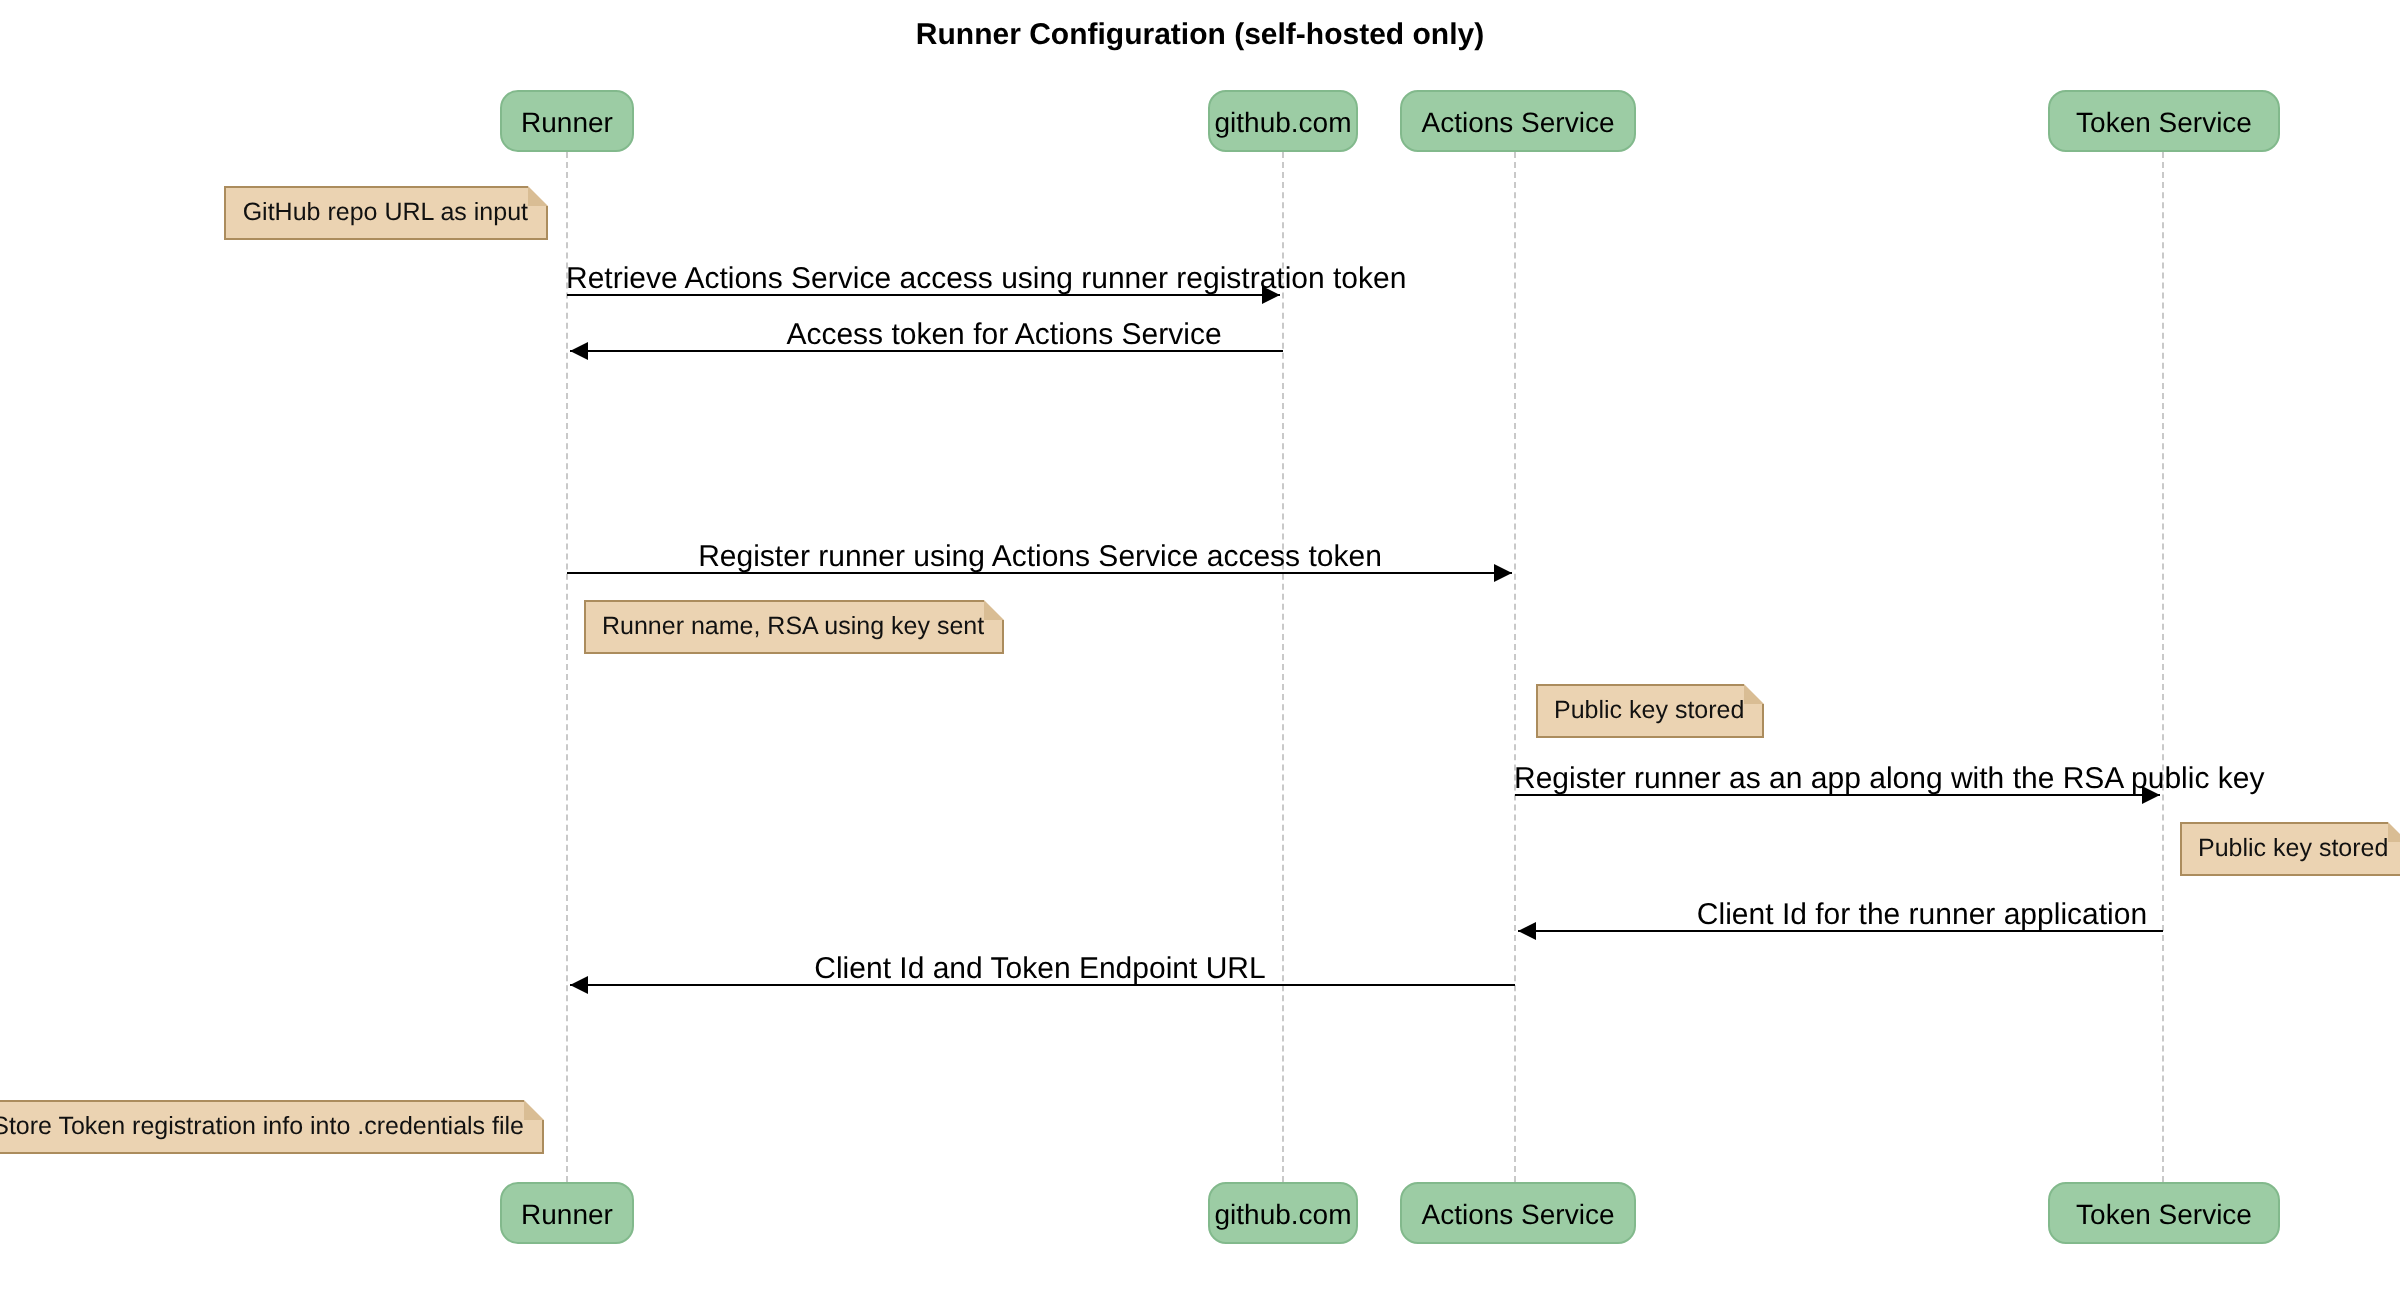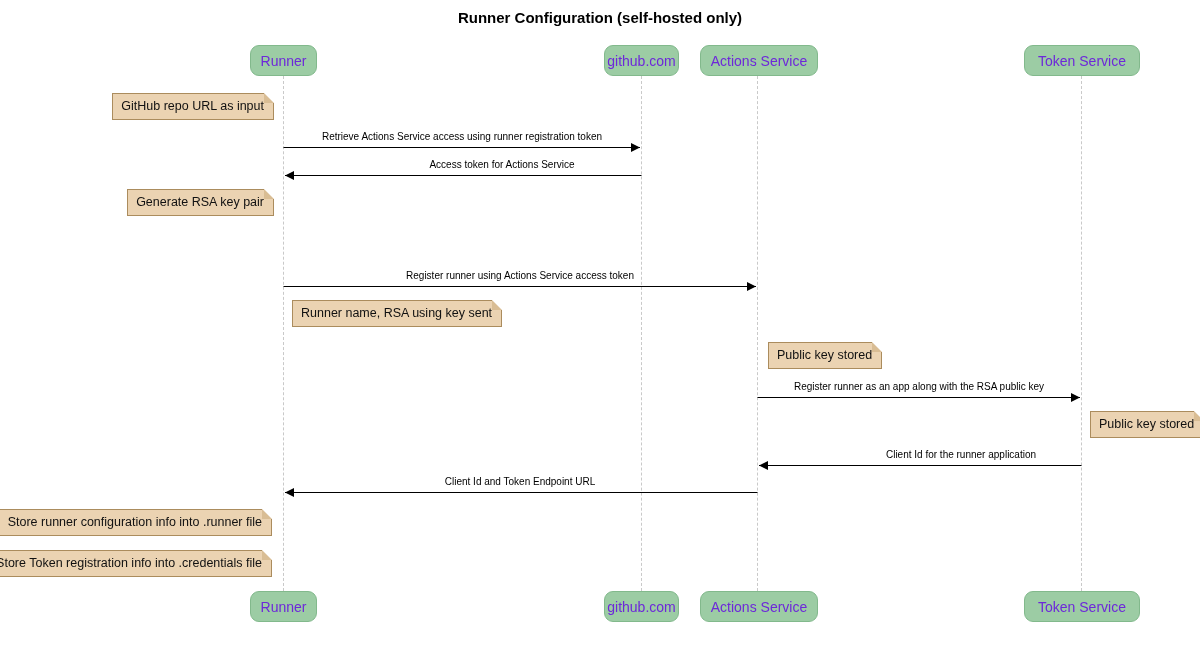--- a/index.html
+++ b/index.html
@@ -30,28 +30,28 @@
   .actor {
     position: absolute;
     height: 31px;
     background: #9ccca4;
     border: 1px solid #82b98c;
     border-radius: 9px;
     display: flex;
     align-items: center;
     justify-content: center;
     font-size: 14px;
-    color: #6d28d9;
+    color: #000000;
     box-sizing: border-box;
     white-space: nowrap;
   }
   .msg-label {
     position: absolute;
     text-align: center;
-    font-size: 10px;
+    font-size: 15px;
     color: #000;
     white-space: nowrap;
   }
   .note {
     position: absolute;
     background: #ebd3b2;
     border: 1px solid #ab8c5d;
     padding: 5px 9px 5px 8px;
     font-size: 12.5px;
     line-height: 15px;
@@ -110,20 +110,18 @@
   <div class="actor" style="left:1024px; top:591px; width:116px;">Token Service</div>
 
   <div class="msg-label" style="left:283px; top:131px; width:358px;">Retrieve Actions Service access using runner registration token</div>
   <div class="msg-label" style="left:283px; top:159px; width:358px;padding-left:40px;">Access token for Actions Service</div>
   <div class="msg-label" style="left:283px; top:270px; width:474px;text-align:center;">Register runner using Actions Service access token</div>
   <div class="msg-label" style="left:757px; top:381px; width:324px;">Register runner as an app along with the RSA public key</div>
   <div class="msg-label" style="left:757px; top:449px; width:324px;margin-left:42px;">Client Id for the runner application</div>
   <div class="msg-label" style="left:283px; top:476px; width:474px;">Client Id and Token Endpoint URL</div>
 
   <div class="note" style="right:926px; top:93px;">GitHub repo URL as input</div>
-  <div class="note" style="right:926px; top:189px;">Generate RSA key pair</div>
   <div class="note" style="left:292px;  top:300px;">Runner name, RSA using key sent</div>
   <div class="note" style="left:768px;  top:342px;">Public key stored</div>
   <div class="note" style="left:1090px; top:411px;">Public key stored</div>
-  <div class="note" style="right:928px; top:509px;">Store runner configuration info into .runner file</div>
   <div class="note" style="right:928px; top:550px;">Store Token registration info into .credentials file</div>
 
 </div>
 
 </body></html>

